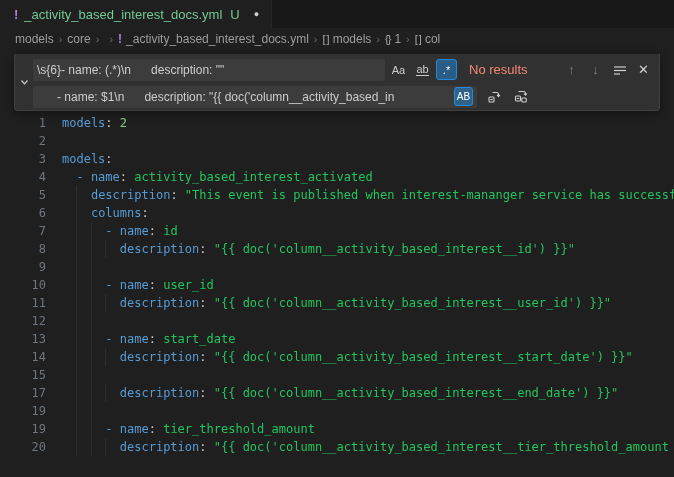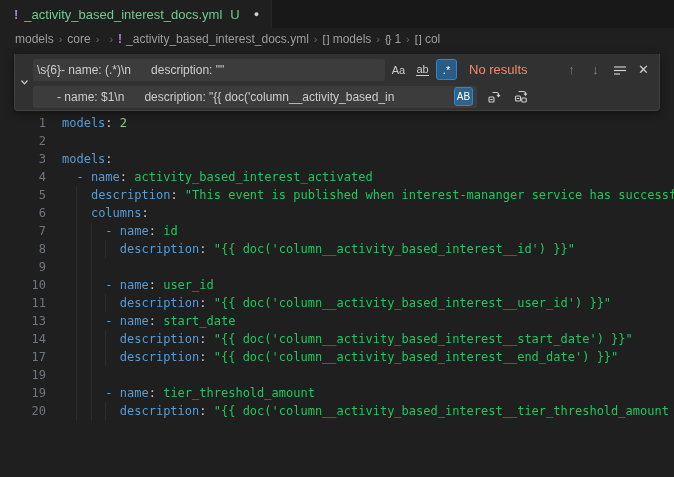--- a/index.html
+++ b/index.html
@@ -108,22 +108,24 @@
       <div class="cl"><span class="ln">2</span></div>
       <div class="cl"><span class="ln">3</span><span class="tk-k">models</span><span class="tk-p">:</span></div>
       <div class="cl"><span class="ln">4</span><span class="tk-k">  - name</span><span class="tk-p">: </span><span class="tk-s">activity_based_interest_activated</span></div>
       <div class="cl"><span class="ln">5</span><span class="guide" style="left: calc(2ch + 62px);"></span><span class="tk-p">    </span><span class="tk-k">description</span><span class="tk-p">: </span><span class="tk-s">"This event is published when interest-mananger service has successf</span></div>
       <div class="cl"><span class="ln">6</span><span class="guide" style="left: calc(2ch + 62px);"></span><span class="tk-p">    </span><span class="tk-k">columns</span><span class="tk-p">:</span></div>
       <div class="cl"><span class="ln">7</span><span class="guide" style="left: calc(2ch + 62px);"></span><span class="guide" style="left: calc(4ch + 62px);"></span><span class="tk-k">      - name</span><span class="tk-p">: </span><span class="tk-s">id</span></div>
       <div class="cl"><span class="ln">8</span><span class="guide" style="left: calc(2ch + 62px);"></span><span class="guide" style="left: calc(4ch + 62px);"></span><span class="guide" style="left: calc(6ch + 62px);"></span><span class="tk-p">        </span><span class="tk-k">description</span><span class="tk-p">: </span><span class="tk-s">"{{ doc('column__activity_based_interest__id') }}"</span></div>
       <div class="cl"><span class="ln">9</span><span class="guide" style="left: calc(2ch + 62px);"></span><span class="guide" style="left: calc(4ch + 62px);"></span></div>
       <div class="cl"><span class="ln">10</span><span class="guide" style="left: calc(2ch + 62px);"></span><span class="guide" style="left: calc(4ch + 62px);"></span><span class="tk-k">      - name</span><span class="tk-p">: </span><span class="tk-s">user_id</span></div>
       <div class="cl"><span class="ln">11</span><span class="guide" style="left: calc(2ch + 62px);"></span><span class="guide" style="left: calc(4ch + 62px);"></span><span class="guide" style="left: calc(6ch + 62px);"></span><span class="tk-p">        </span><span class="tk-k">description</span><span class="tk-p">: </span><span class="tk-s">"{{ doc('column__activity_based_interest__user_id') }}"</span></div>
+      <div class="cl"><span class="ln">12</span><span class="guide" style="left: calc(2ch + 62px);"></span><span class="guide" style="left: calc(4ch + 62px);"></span></div>
       <div class="cl"><span class="ln">13</span><span class="guide" style="left: calc(2ch + 62px);"></span><span class="guide" style="left: calc(4ch + 62px);"></span><span class="tk-k">      - name</span><span class="tk-p">: </span><span class="tk-s">start_date</span></div>
       <div class="cl"><span class="ln">14</span><span class="guide" style="left: calc(2ch + 62px);"></span><span class="guide" style="left: calc(4ch + 62px);"></span><span class="guide" style="left: calc(6ch + 62px);"></span><span class="tk-p">        </span><span class="tk-k">description</span><span class="tk-p">: </span><span class="tk-s">"{{ doc('column__activity_based_interest__start_date') }}"</span></div>
+      <div class="cl"><span class="ln">15</span><span class="guide" style="left: calc(2ch + 62px);"></span><span class="guide" style="left: calc(4ch + 62px);"></span></div>
       <div class="cl"><span class="ln">17</span><span class="guide" style="left: calc(2ch + 62px);"></span><span class="guide" style="left: calc(4ch + 62px);"></span><span class="guide" style="left: calc(6ch + 62px);"></span><span class="tk-p">        </span><span class="tk-k">description</span><span class="tk-p">: </span><span class="tk-s">"{{ doc('column__activity_based_interest__end_date') }}"</span></div>
       <div class="cl"><span class="ln">19</span><span class="guide" style="left: calc(2ch + 62px);"></span><span class="guide" style="left: calc(4ch + 62px);"></span></div>
       <div class="cl"><span class="ln">19</span><span class="guide" style="left: calc(2ch + 62px);"></span><span class="guide" style="left: calc(4ch + 62px);"></span><span class="tk-k">      - name</span><span class="tk-p">: </span><span class="tk-s">tier_threshold_amount</span></div>
       <div class="cl"><span class="ln">20</span><span class="guide" style="left: calc(2ch + 62px);"></span><span class="guide" style="left: calc(4ch + 62px);"></span><span class="guide" style="left: calc(6ch + 62px);"></span><span class="tk-p">        </span><span class="tk-k">description</span><span class="tk-p">: </span><span class="tk-s">"{{ doc('column__activity_based_interest__tier_threshold_amount</span></div>
     </div>
 
 </div>
 
 <div class="findw">
   <div class="toggle">

